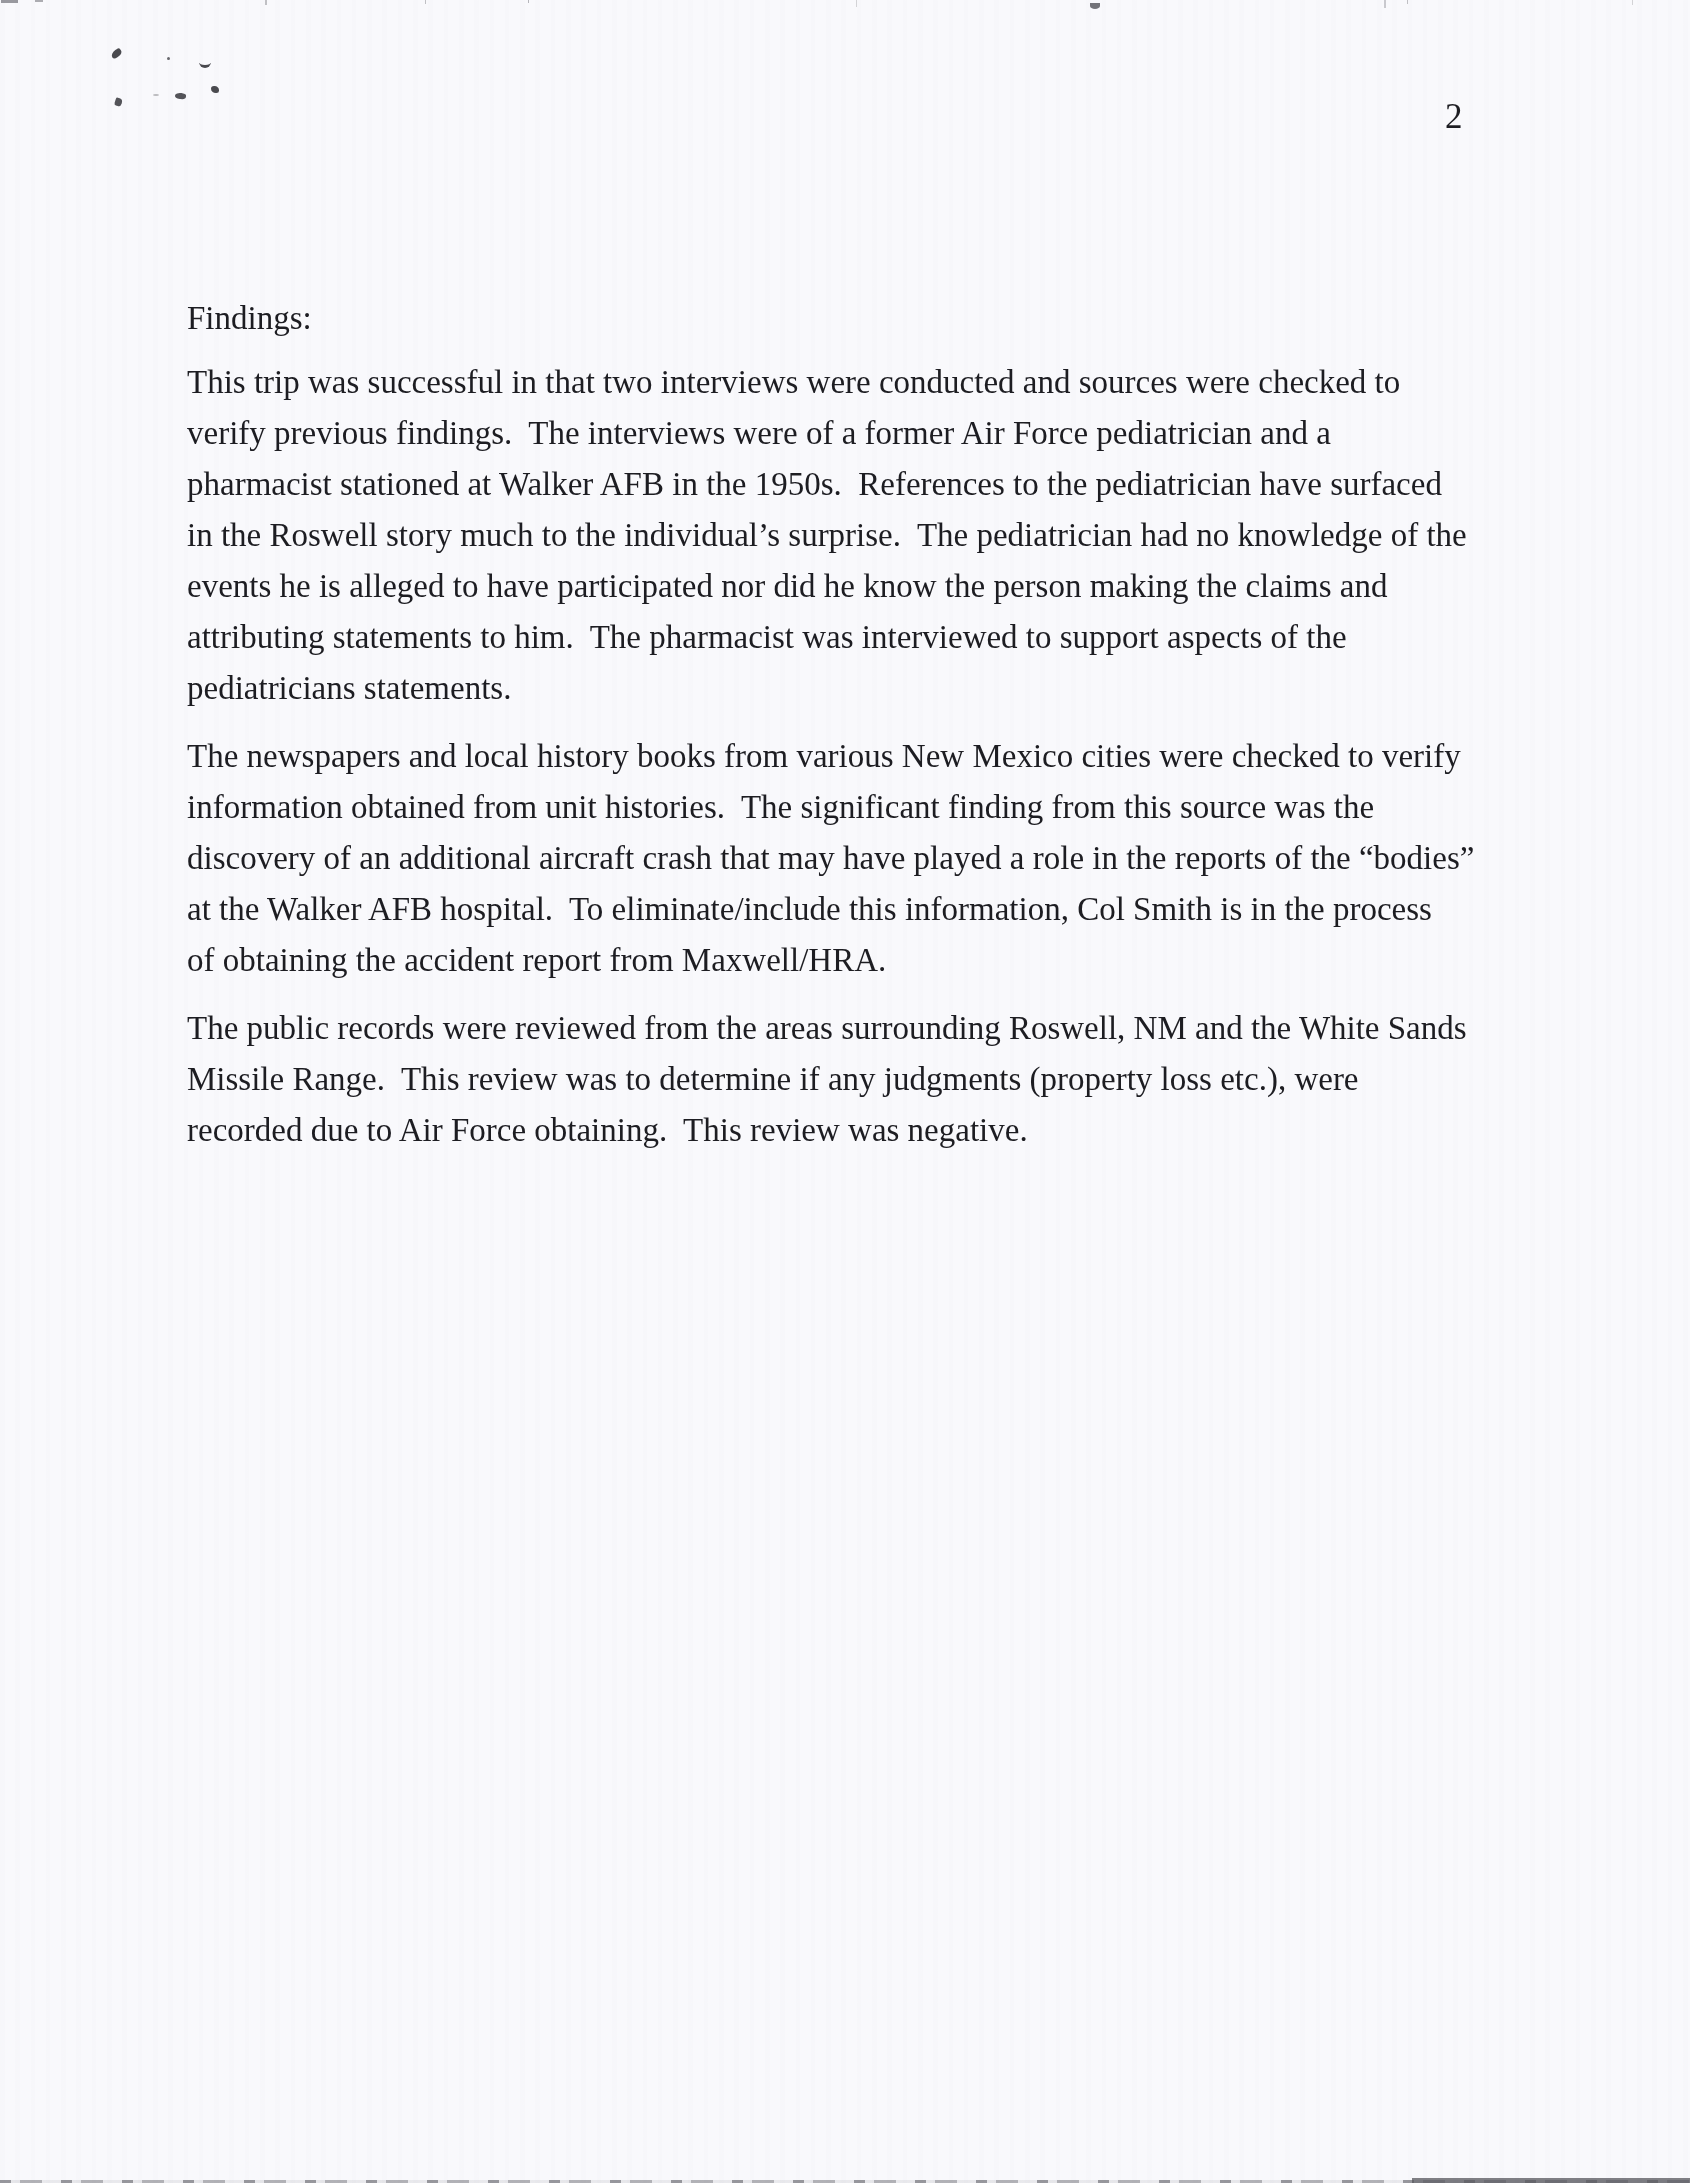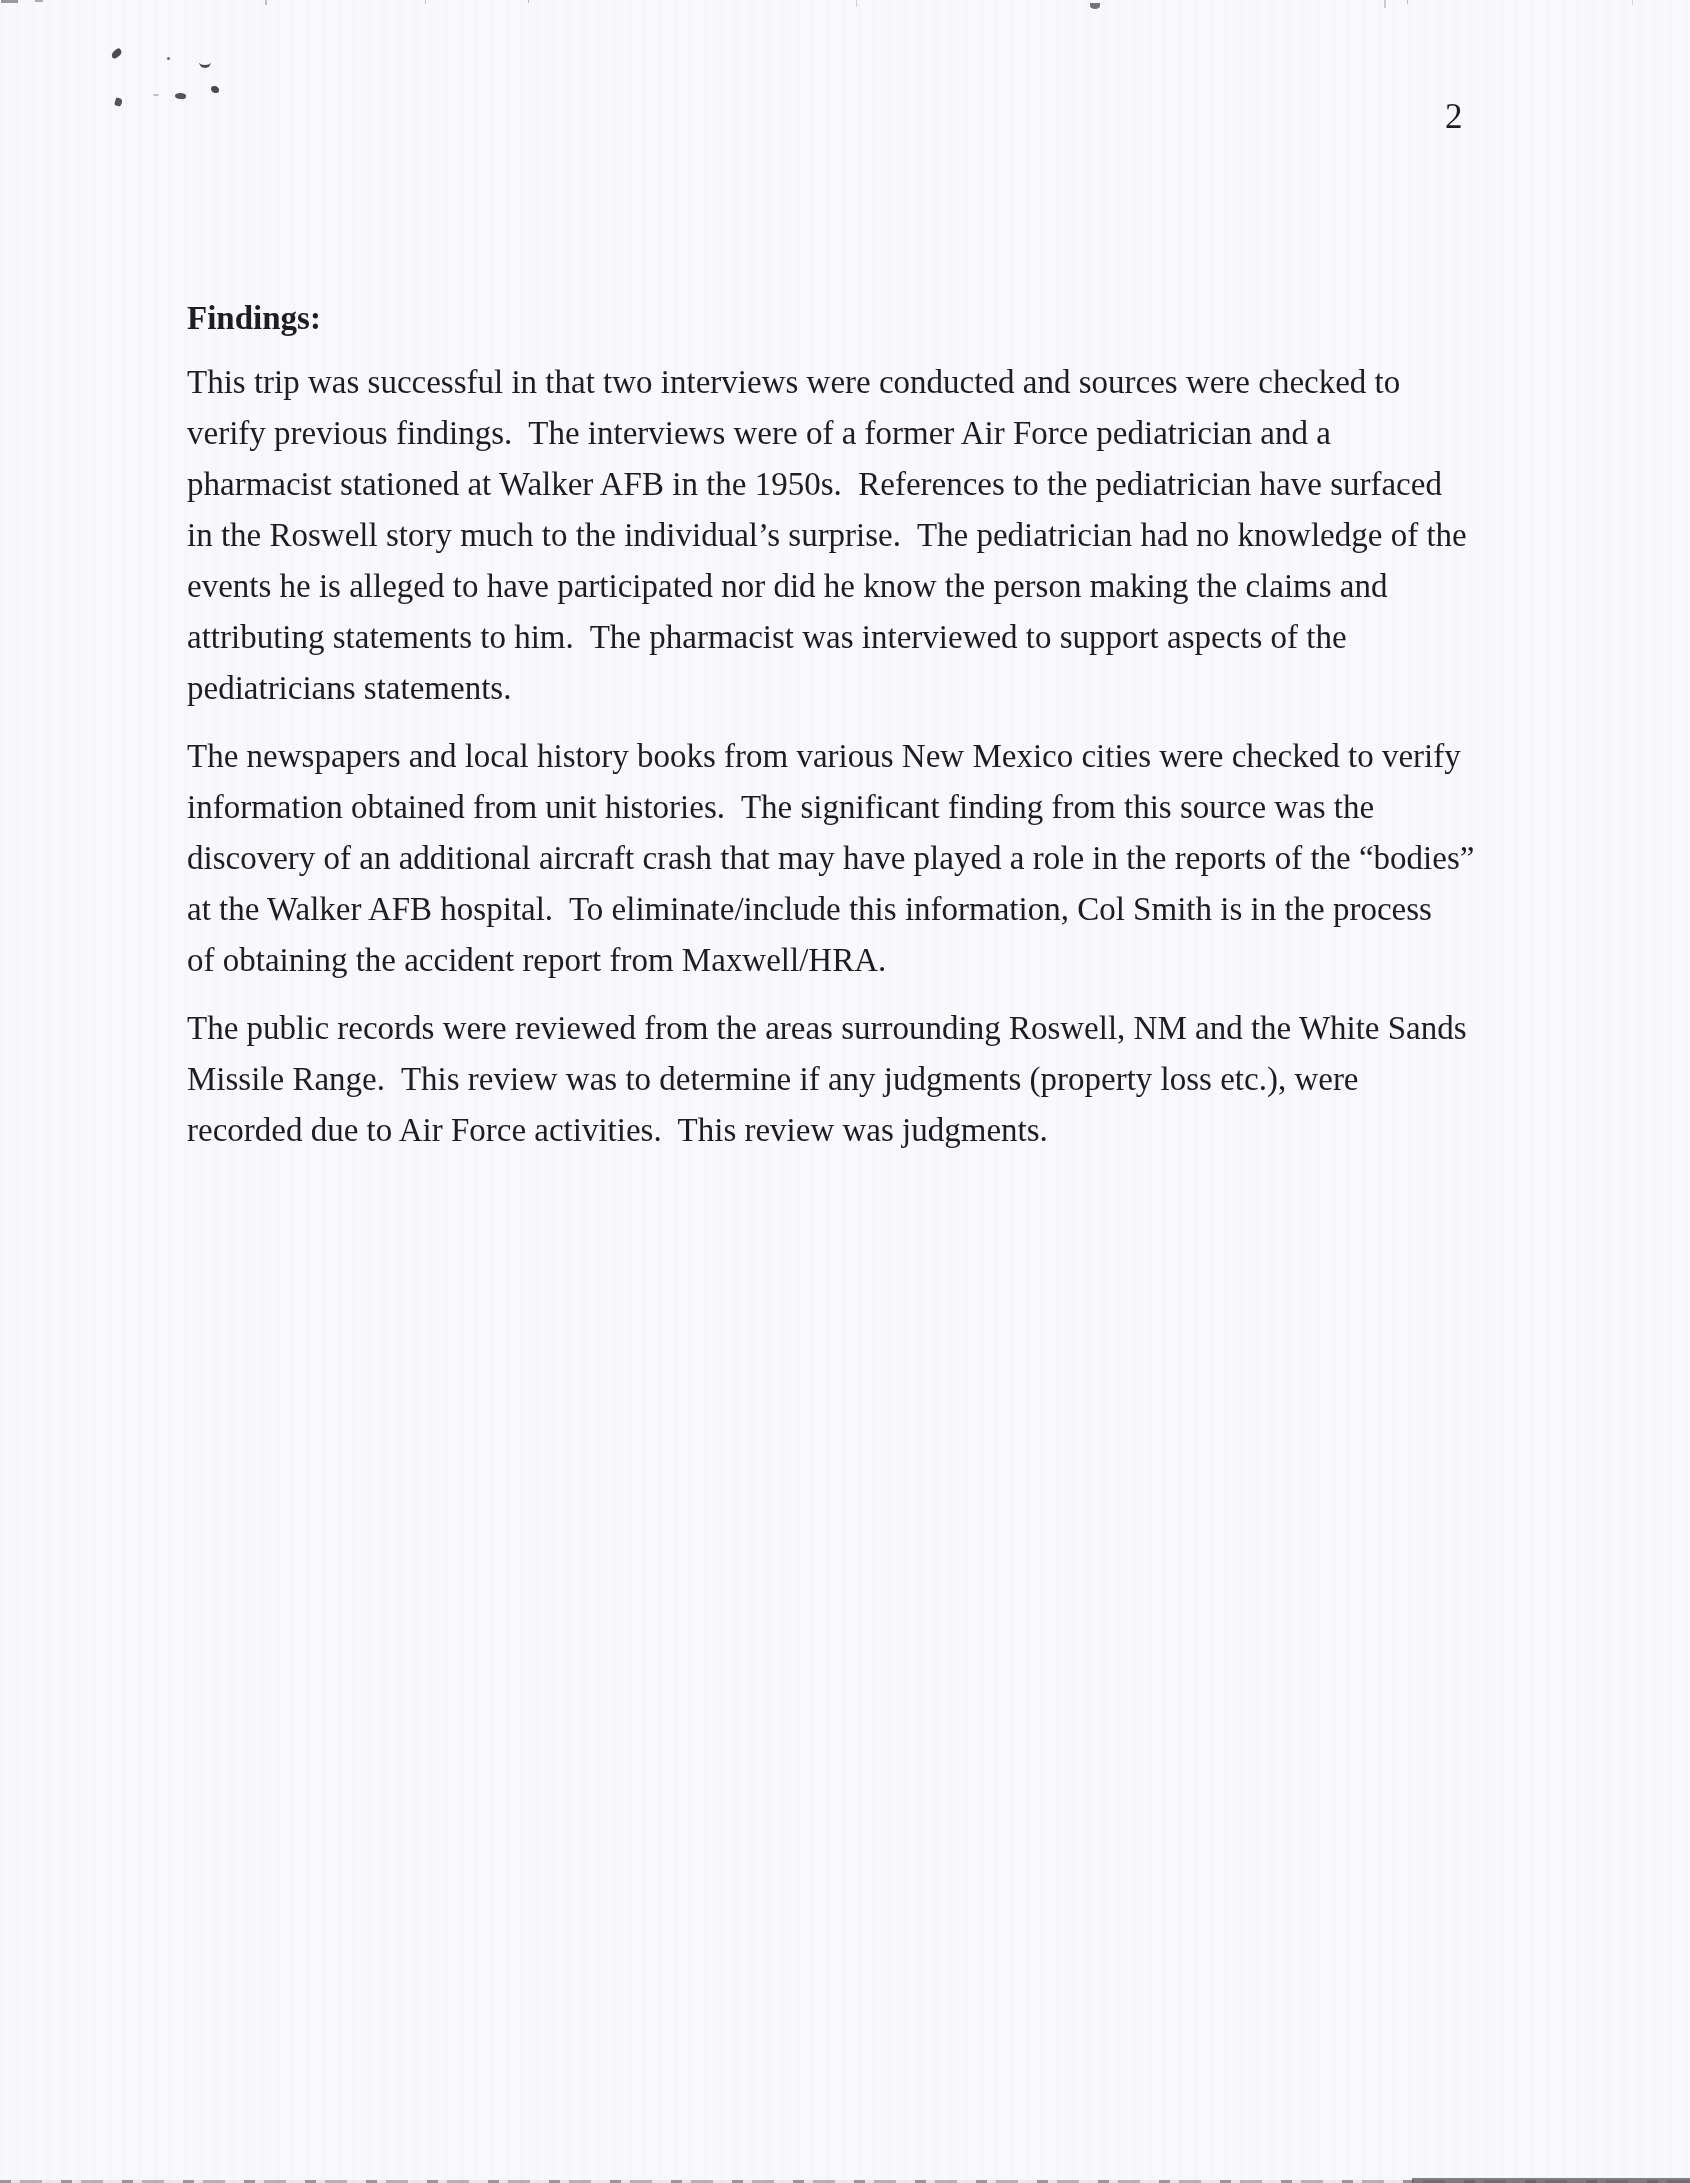--- a/index.html
+++ b/index.html
@@ -28,21 +28,21 @@
     line-height: 37px;
   }
   .doc {
     position: absolute;
     left: 187px;
     top: 299px;
     width: 1304px;
     font-size: 33px;
     line-height: 39px;
   }
-  .heading { margin-bottom: 24.6px; font-weight: bold; }
+  .heading { margin-bottom: 24.6px; }
   .para { margin-bottom: 29px; }
   .line { white-space: pre; margin-top: 12px; }
 
   
   .speck { position: absolute; background: #2b2b30; }
   .speck-1 { left: 111px; top: 50px;  width: 11.3px; height: 7.3px; border-radius: 70% 30% 55% 45%; transform: rotate(-35deg); opacity: .85; }
   .speck-2 { left: 167px; top: 57px;  width: 3.3px;  height: 3.3px;  border-radius: 50%; opacity: .7; }
   .speck-3 { left: 199px; top: 56px;  width: 12px; height: 8.6px; background: transparent; border-bottom: 3.3px solid #2b2b30; border-radius: 50%; opacity: .85; }
   .speck-4 { left: 211px; top: 86px; width: 8px; height: 7.3px; border-radius: 40% 60% 35% 65%; opacity: .85; }
   .speck-5 { left: 175px; top: 93px; width: 11.3px; height: 6px;  border-radius: 60% 40% 50% 50%; transform: rotate(8deg); opacity: .8; }
@@ -96,21 +96,21 @@
         <div class="para">
           <div class="line">The newspapers and local history books from various New Mexico cities were checked to verify</div>
           <div class="line">information obtained from unit histories.  The significant finding from this source was the</div>
           <div class="line">discovery of an additional aircraft crash that may have played a role in the reports of the “bodies”</div>
           <div class="line">at the Walker AFB hospital.  To eliminate/include this information, Col Smith is in the process</div>
           <div class="line">of obtaining the accident report from Maxwell/HRA.</div>
         </div>
         <div class="para">
           <div class="line">The public records were reviewed from the areas surrounding Roswell, NM and the White Sands</div>
           <div class="line">Missile Range.  This review was to determine if any judgments (property loss etc.), were</div>
-          <div class="line">recorded due to Air Force activities.  This review was judgments.</div>
+          <div class="line">recorded due to Air Force obtaining.  This review was negative.</div>
         </div>
       </div>
   </div>
 
   <div>
     <span class="speck speck-1"></span>
     <span class="speck speck-2"></span>
     <span class="speck speck-3"></span>
     <span class="speck speck-4"></span>
     <span class="speck speck-5"></span>

